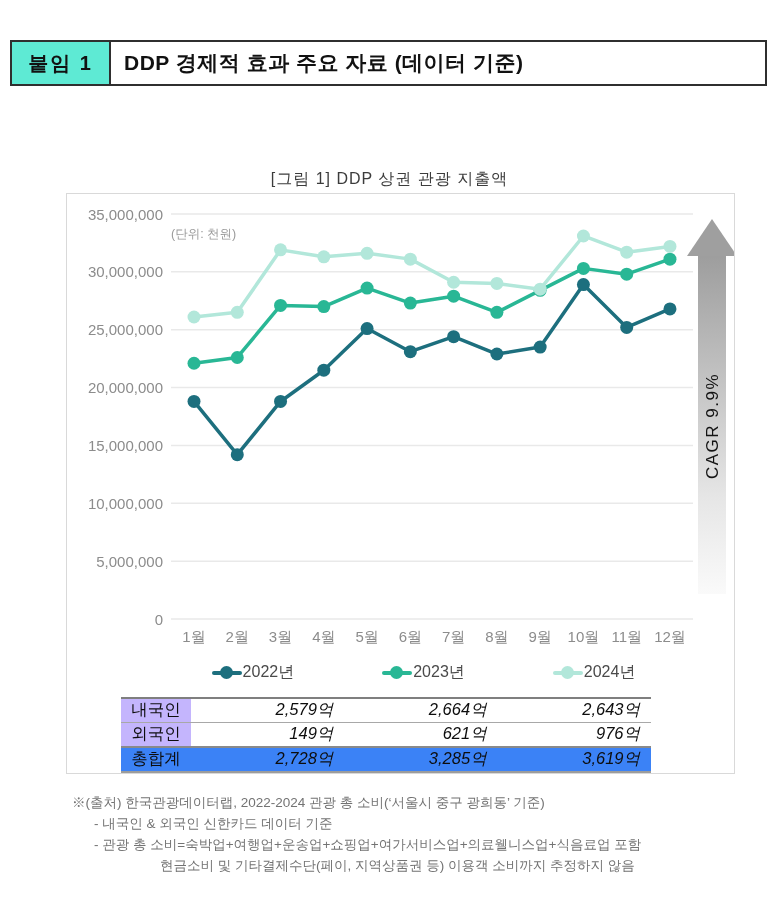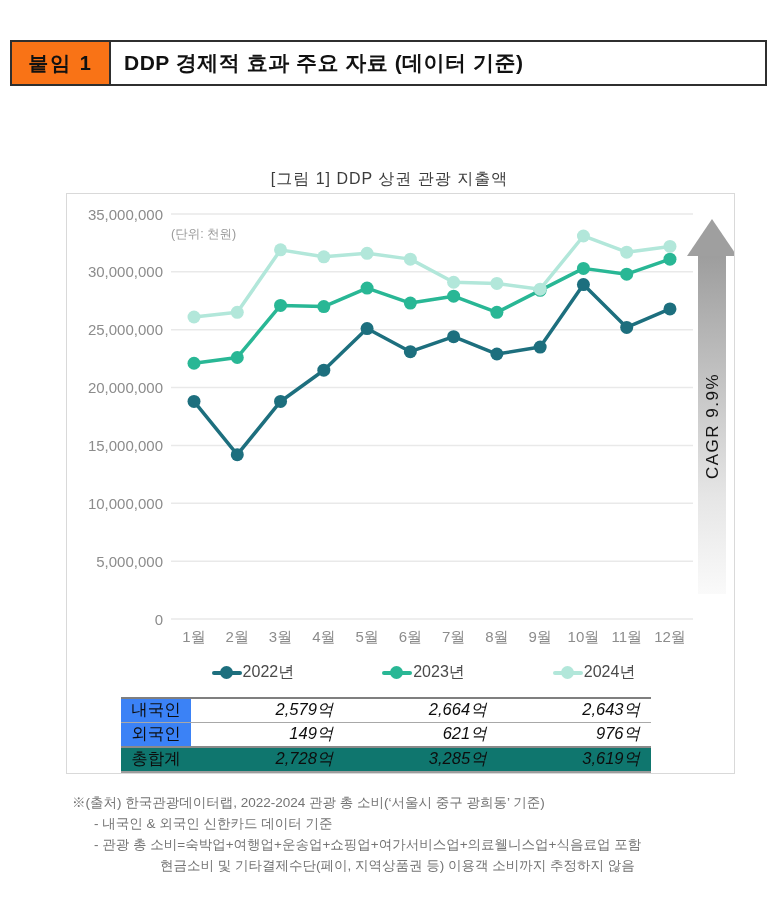--- a/index.html
+++ b/index.html
@@ -7,21 +7,21 @@
     width:779px; height:916px; position:relative; background:#ffffff;
     font-family:"Liberation Sans", sans-serif; color:#111;
   }
 
   
   .header-banner {
     position:absolute; top:40px; left:10px; width:753px; height:42px;
     border:2px solid #2f2f2f; display:flex; align-items:stretch; background:#fff;
   }
   .header-tag {
-    width:97px; background:#f97316; border-right:2px solid #2f2f2f;
+    width:97px; background:#5eead4; border-right:2px solid #2f2f2f;
     display:flex; align-items:center; justify-content:center;
     font-size:20px; font-weight:bold; letter-spacing:2px;
   }
   .header-title {
     flex:1; display:flex; align-items:center; padding-left:13px;
     font-size:21px; font-weight:bold; letter-spacing:0.5px;
   }
 
   
   .figure-caption {
@@ -50,23 +50,23 @@
   
   .data-table {
     position:absolute; top:503px; left:54px; width:530px;
     border-collapse:collapse; table-layout:fixed;
     font-size:16.5px; color:#0d0d0d;
     border-top:2px solid #7f7f7f; border-bottom:2px solid #9c9c9c;
   }
   .data-table td { height:21px; padding:0 11px 1px; border-top:1px solid #a8a8a8; }
   .data-table tr:first-child td { border-top:none; }
   .data-table tr.total-row td { border-top:2px solid #8a8a8a; }
-  .data-table td.row-label { width:62px; text-align:center; background:#3b82f6; padding:0 4px 1px; }
+  .data-table td.row-label { width:62px; text-align:center; background:#c4b5fd; padding:0 4px 1px; }
   .data-table td.val { text-align:right;font-style:italic; }
-  .data-table tr.total-row td { background:#0f766e; }
+  .data-table tr.total-row td { background:#3b82f6; }
 
   
   .notes { position:absolute; top:792px; left:72px; font-size:13.5px; color:#737373; line-height:21px; }
   .note-l1 { padding-left:22px; }
   .note-l2 { padding-left:88px; }
 </style>
 </head>
 <body>
 
 <div class="header-banner">

